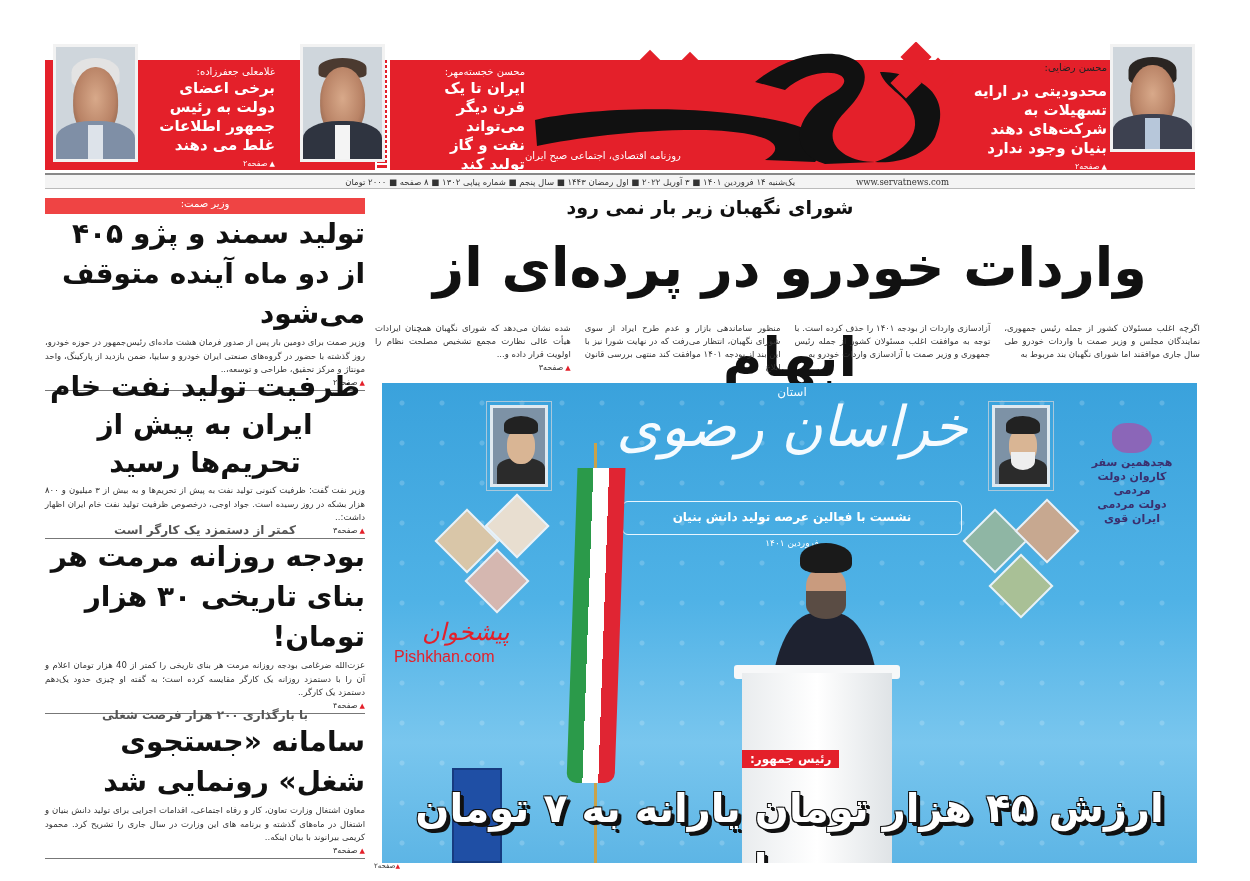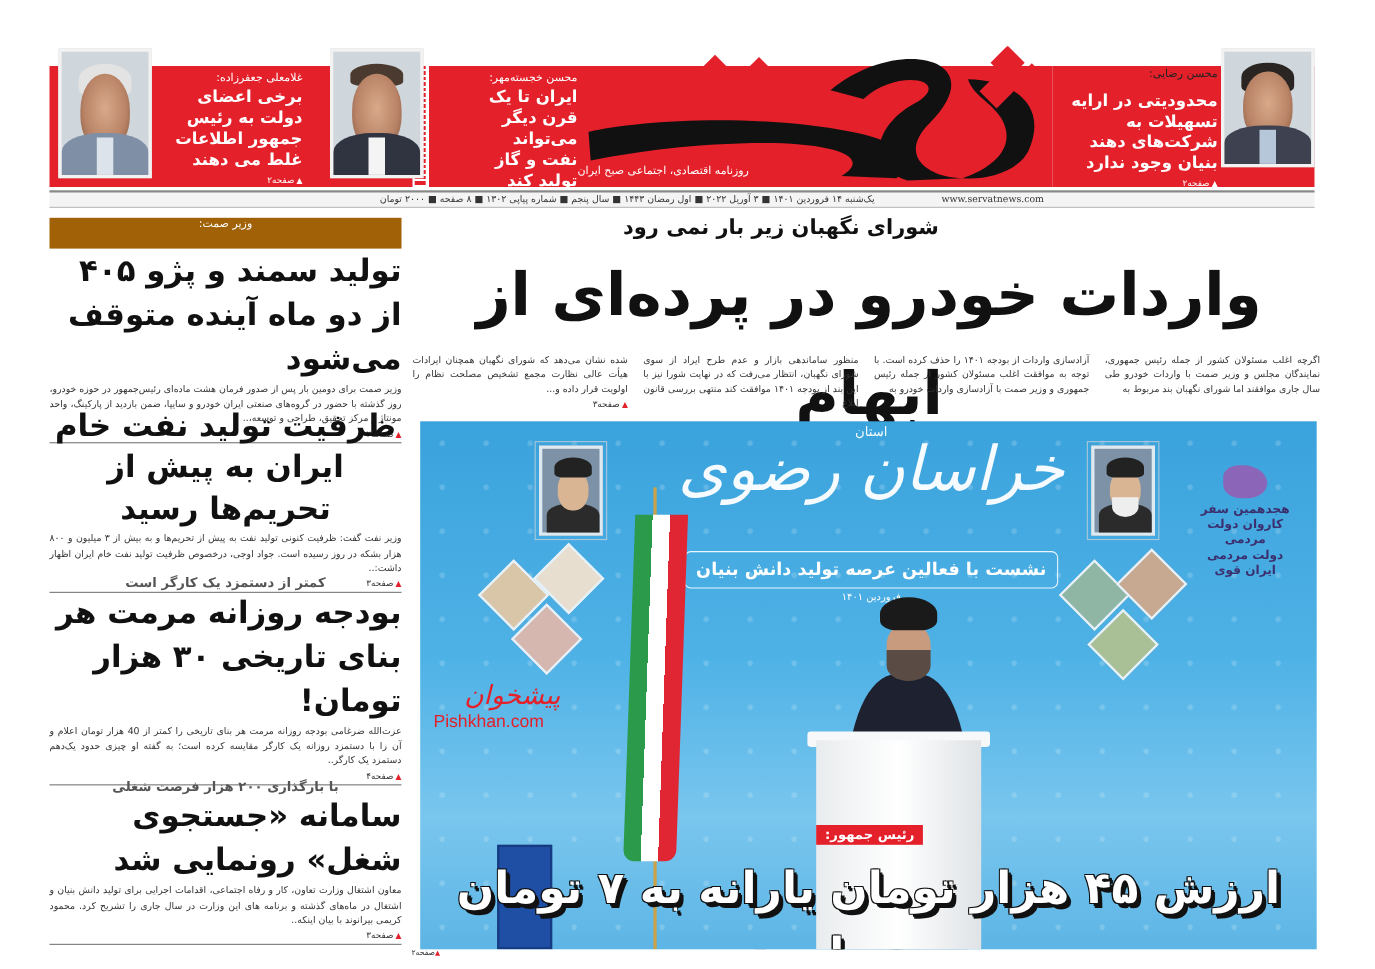--- a/index.html
+++ b/index.html
@@ -47,21 +47,21 @@
 
   
   .hero { position: absolute; left: 382px; top: 383px; width: 815px; height: 480px; overflow: hidden;
           background: linear-gradient(180deg, #3aa2dc 0%, #4fb2e6 45%, #79c6ee 75%, #5db5e5 100%); }
   .hero .pattern { position: absolute; inset: 0; opacity: .18;
           background-image: radial-gradient(circle at 20px 20px, #fff 2px, transparent 3px); background-size: 40px 40px; }
   .hero .banner-text { position: absolute; left: 230px; top: 0; width: 360px; text-align: center; color: #f5fbff; direction: rtl; }
   .hero .banner-text .ostan { font-size: 12px; margin-top: 2px; }
   .hero .banner-text .province { font-size: 56px; font-style: italic; font-family: "DejaVu Serif", serif; line-height: 64px; margin-top: -4px; }
   .hero .event { position: absolute; left: 240px; top: 118px; width: 340px; height: 34px; border: 1.5px solid #e8f6ff; border-radius: 6px;
-          color: #fff; font-weight: bold; font-size: 16px; text-align: center; line-height: 31px; direction: rtl; }
+          color: #fff; font-weight: bold; font-size: 12px; text-align: center; line-height: 31px; direction: rtl; }
   .hero .event-date { position: absolute; left: 240px; top: 155px; width: 340px; text-align: center; color: #fff; font-size: 9px; direction: rtl; }
   .portrait { position: absolute; width: 58px; height: 82px; border: 3px solid #dfe9f0; background: #7d92a6; outline: 1px solid #a9c8dc; outline-offset: 3px; }
   .portrait .p-face { position: absolute; left: 14px; top: 20px; width: 28px; height: 36px; background: #d9b594; border-radius: 45%; }
   .portrait .p-turban { position: absolute; left: 11px; top: 8px; width: 34px; height: 18px; background: #222; border-radius: 50% 50% 20% 20%; }
   .portrait .p-robe { position: absolute; left: 4px; bottom: 0; width: 48px; height: 26px; background: #2b2b2b; border-radius: 40% 40% 0 0; }
   .portrait .p-beard { position: absolute; left: 16px; top: 44px; width: 24px; height: 18px; background: #eee; border-radius: 0 0 50% 50%; }
   .diamond { position: absolute; width: 46px; height: 46px; transform: rotate(45deg); border: 2px solid #e6f2fb; }
   .caravan-logo { position: absolute; right: 20px; top: 40px; width: 90px; text-align: center; direction: rtl; color: #3b2f6e; font-size: 11px; font-weight: bold; line-height: 14px; }
   .caravan-logo .map { width: 40px; height: 30px; margin: 0 auto 3px; background: #8b66b8; border-radius: 40% 60% 50% 45%; }
   .flag { position: absolute; left: 190px; top: 85px; width: 48px; height: 315px; border-radius: 0 0 10px 10px;
@@ -80,21 +80,21 @@
   .watermark .en { color: #e4202a; font-size: 16px; font-family: "Liberation Sans", sans-serif; margin-top: 2px; }
   .hero .label { position: absolute; left: 360px; top: 367px; background: #e4202a; color: #fff; font-size: 12px; font-weight: bold; padding: 2px 8px; direction: rtl; }
   .hero .overlay-headline { position: absolute; left: 0; top: 395px; width: 815px; text-align: center; direction: rtl;
           color: #fff; font-weight: 900; font-size: 40px; line-height: 60px;
           text-shadow: 3px 3px 0 #111, -1px -1px 0 #111, 1px -1px 0 #111, -1px 1px 0 #111, 4px 4px 0 #111; }
   .hero-page { position: absolute; left: 374px; top: 862px; font-size: 7px; color: #333; direction: rtl; }
   .hero-page::before { content: "▲"; color: #e4202a; font-size: 6px; }
 
   
   .side { position: absolute; left: 45px; width: 320px; direction: rtl; text-align: center; }
-  .side .bar { background: #a16207; color: #fff; font-size: 10px; height: 28px; line-height: 12px; text-align: center; }
+  .side .bar { background: #ef4444; color: #fff; font-size: 10px; height: 16px; line-height: 12px; text-align: center; }
   .side .kick { font-size: 12px; color: #555; font-weight: bold; }
   .side .kick.dark { color: #222; }
   .side h2 { font-weight: 900; font-size: 28px; line-height: 38px; color: #111; letter-spacing: -0.5px; }
   .side h2.big { font-size: 28px; line-height: 40px; text-align: right; }
   .side .body { font-size: 8.5px; line-height: 13.5px; color: #333; text-align: justify; margin-top: 2px; }
   .side .pg { text-align: right; font-size: 8px; color: #333; margin-top: 1px; }
   .side .pg::before { content: "▲"; color: #e4202a; font-size: 7px; margin-left: 2px; }
   .side .rule { border-bottom: 1.5px solid #777; margin-top: 3px; }
   .s1 { top: 198px; } .s2 { top: 368px; } .s3 { top: 523px; } .s4 { top: 708px; }
 </style>

